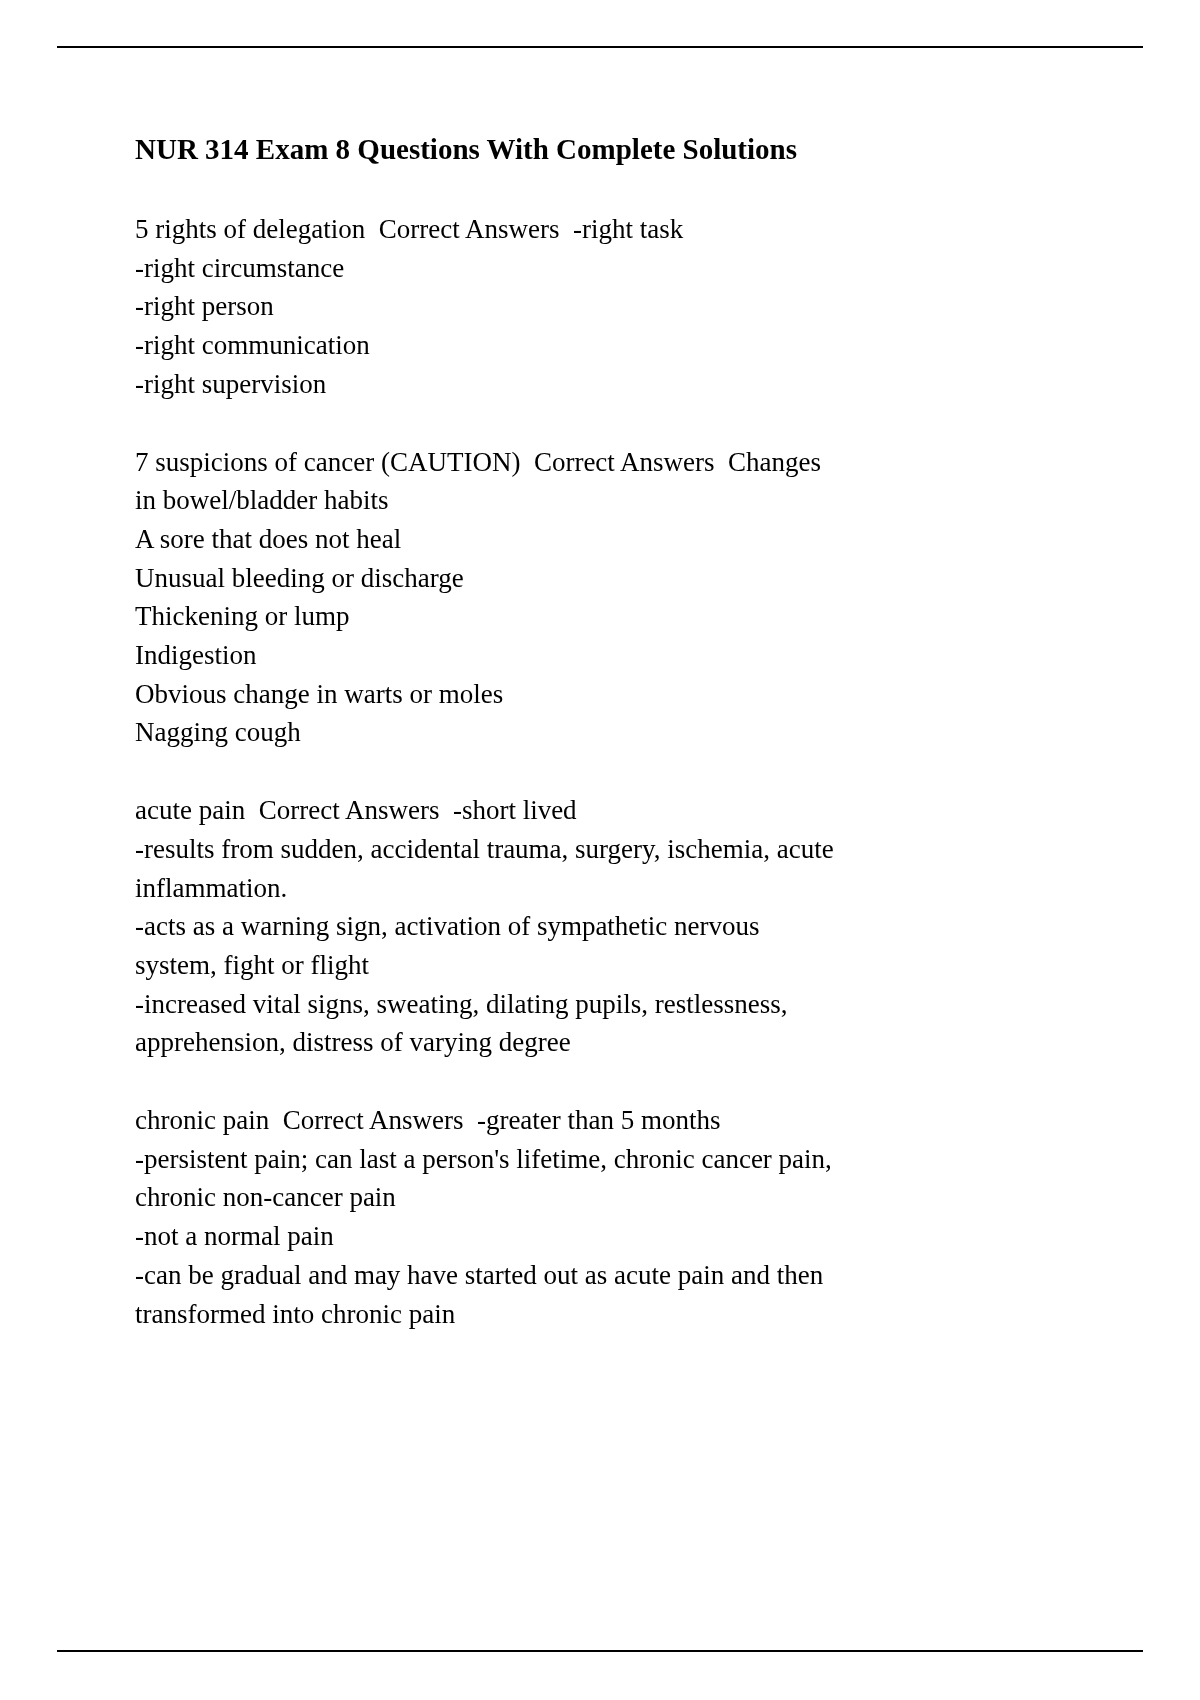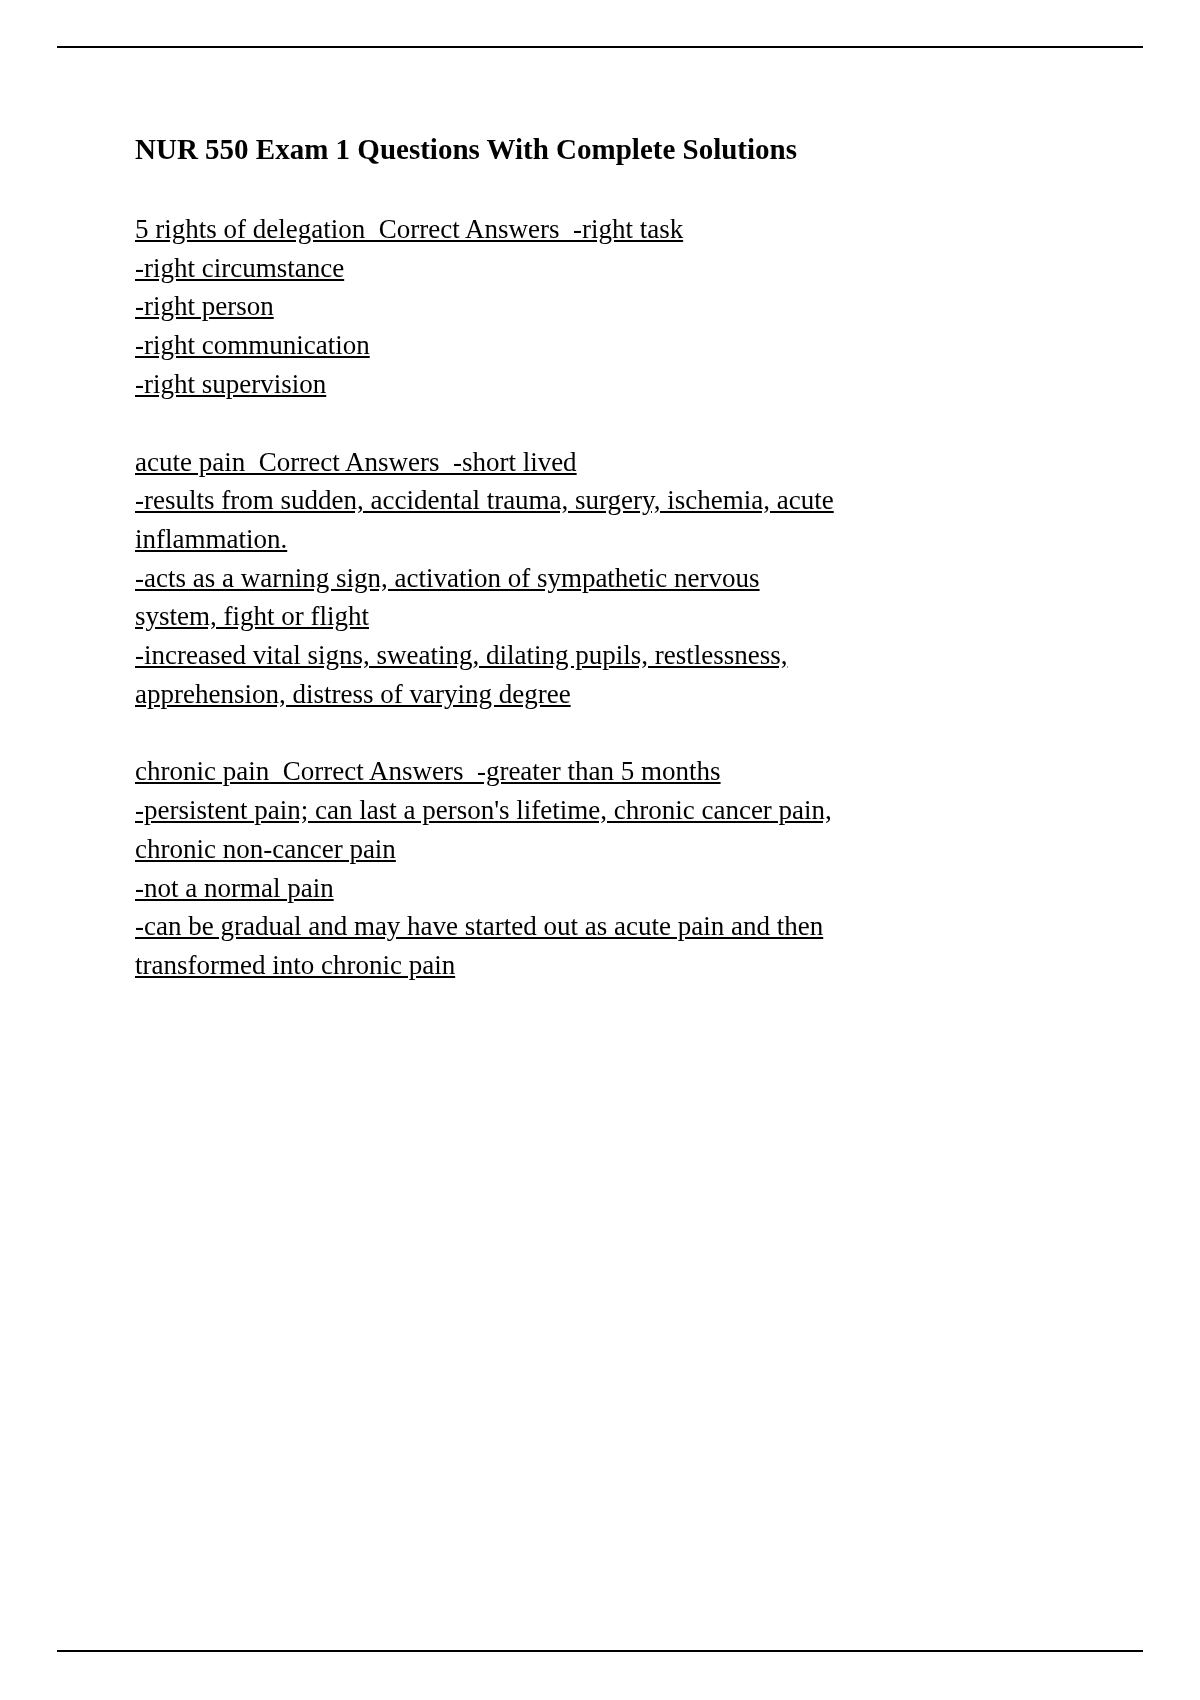--- a/index.html
+++ b/index.html
@@ -35,37 +35,44 @@
     font-weight: bold;
     line-height: 38px;
     margin: 0 0 42px 0;
     white-space: pre-wrap;
   }
   .qa-block {
     font-size: 27px;
     line-height: 38.7px;
     margin: 0 0 39px 0;
     white-space: pre-wrap;
-    text-decoration: underline;
   }
 </style>
 </head>
 <body>
 
 <div class="rule rule-top"></div>
 
 <div class="content">
-  <h1 class="doc-title">NUR 550 Exam 1 Questions With Complete Solutions</h1>
+  <h1 class="doc-title">NUR 314 Exam 8 Questions With Complete Solutions</h1>
 
   <p class="qa-block">5 rights of delegation  Correct Answers  -right task
 -right circumstance
 -right person
 -right communication
 -right supervision</p>
 
+  <p class="qa-block">7 suspicions of cancer (CAUTION)  Correct Answers  Changes
+in bowel/bladder habits
+A sore that does not heal
+Unusual bleeding or discharge
+Thickening or lump
+Indigestion
+Obvious change in warts or moles
+Nagging cough</p>
 
   <p class="qa-block">acute pain  Correct Answers  -short lived
 -results from sudden, accidental trauma, surgery, ischemia, acute
 inflammation.
 -acts as a warning sign, activation of sympathetic nervous
 system, fight or flight
 -increased vital signs, sweating, dilating pupils, restlessness,
 apprehension, distress of varying degree</p>
 
   <p class="qa-block">chronic pain  Correct Answers  -greater than 5 months

